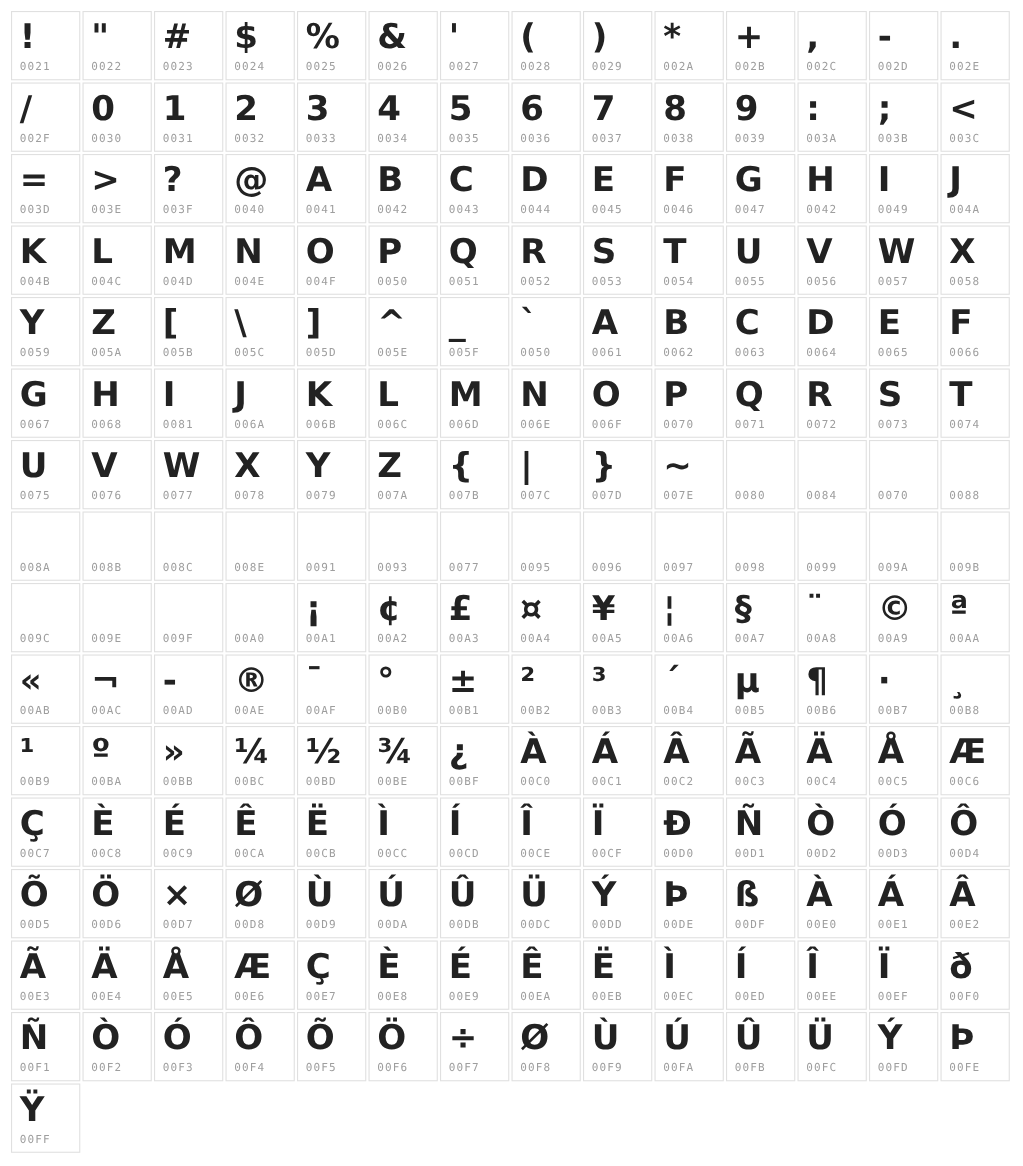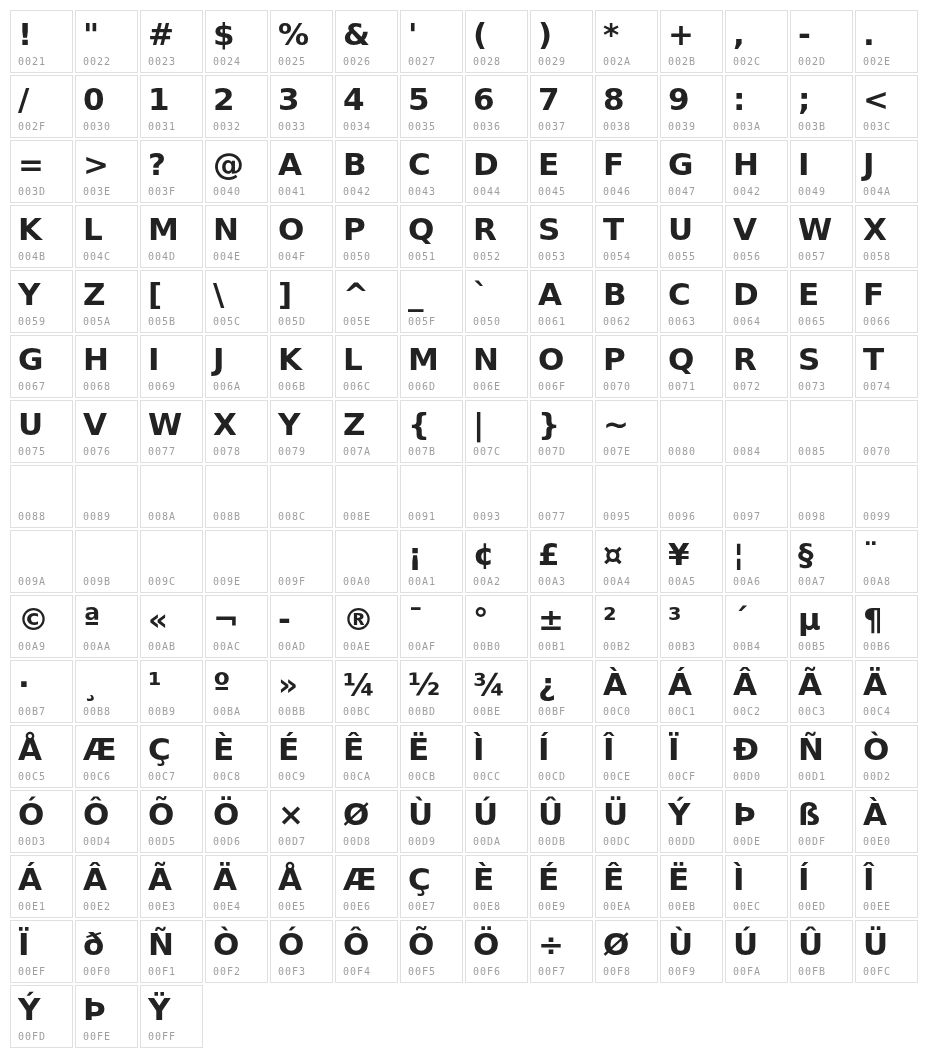--- a/index.html
+++ b/index.html
@@ -404,21 +404,21 @@
     <span class="code">0067</span>
   </div>
 
   <div class="cell">
     <span class="glyph">H</span>
     <span class="code">0068</span>
   </div>
 
   <div class="cell">
     <span class="glyph">I</span>
-    <span class="code">0069</span>
+    <span class="code">0081</span>
   </div>
 
   <div class="cell">
     <span class="glyph">J</span>
     <span class="code">006A</span>
   </div>
 
   <div class="cell">
     <span class="glyph">K</span>
     <span class="code">006B</span>
@@ -524,40 +524,32 @@
     <span class="code">0080</span>
   </div>
 
 
 
   <div class="cell">
     <span class="glyph"></span>
     <span class="code">0084</span>
   </div>
 
-  <div class="cell">
-    <span class="glyph"></span>
-    <span class="code">0085</span>
-  </div>
 
   <div class="cell">
     <span class="glyph"></span>
     <span class="code">0070</span>
   </div>
 
 
   <div class="cell">
     <span class="glyph"></span>
     <span class="code">0088</span>
   </div>
 
-  <div class="cell">
-    <span class="glyph"></span>
-    <span class="code">0089</span>
-  </div>
 
   <div class="cell">
     <span class="glyph"></span>
     <span class="code">008A</span>
   </div>
 
   <div class="cell">
     <span class="glyph"></span>
     <span class="code">008B</span>
   </div>

